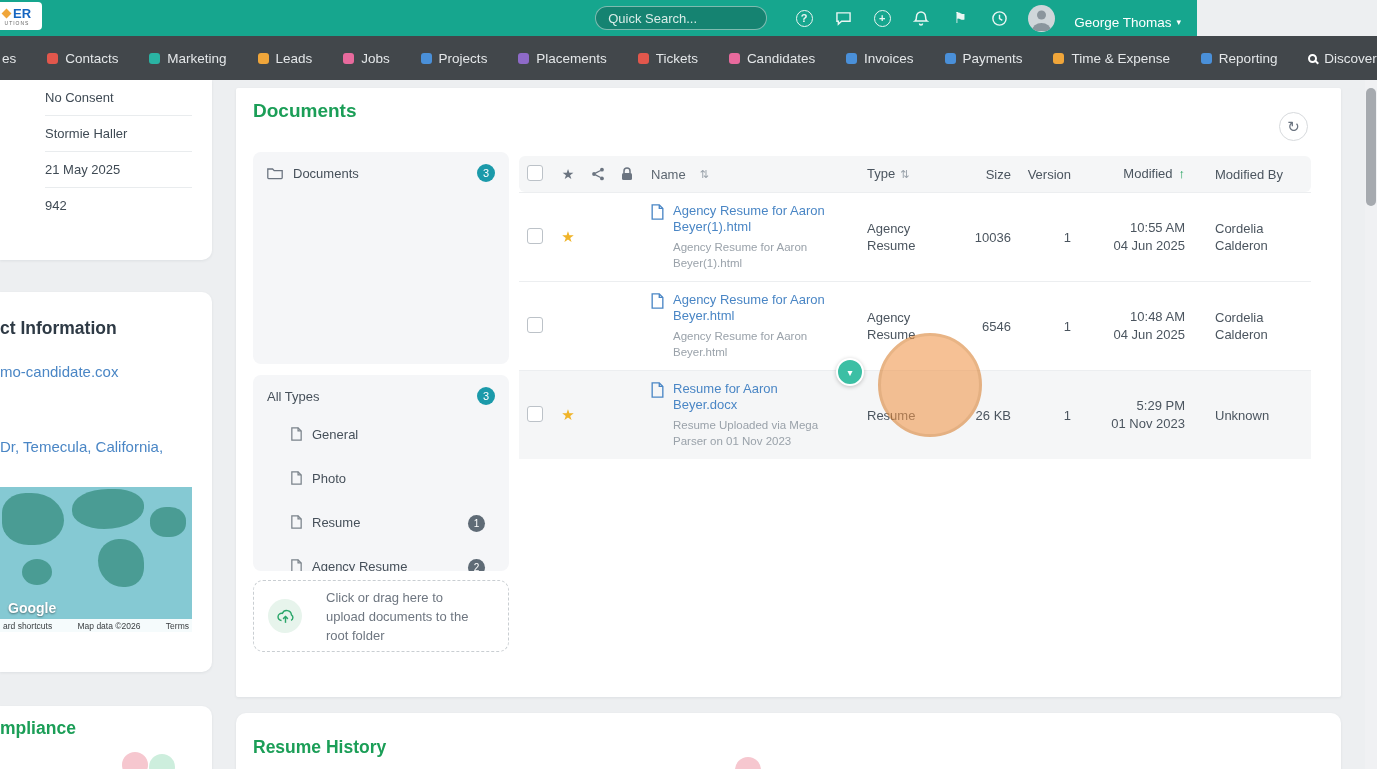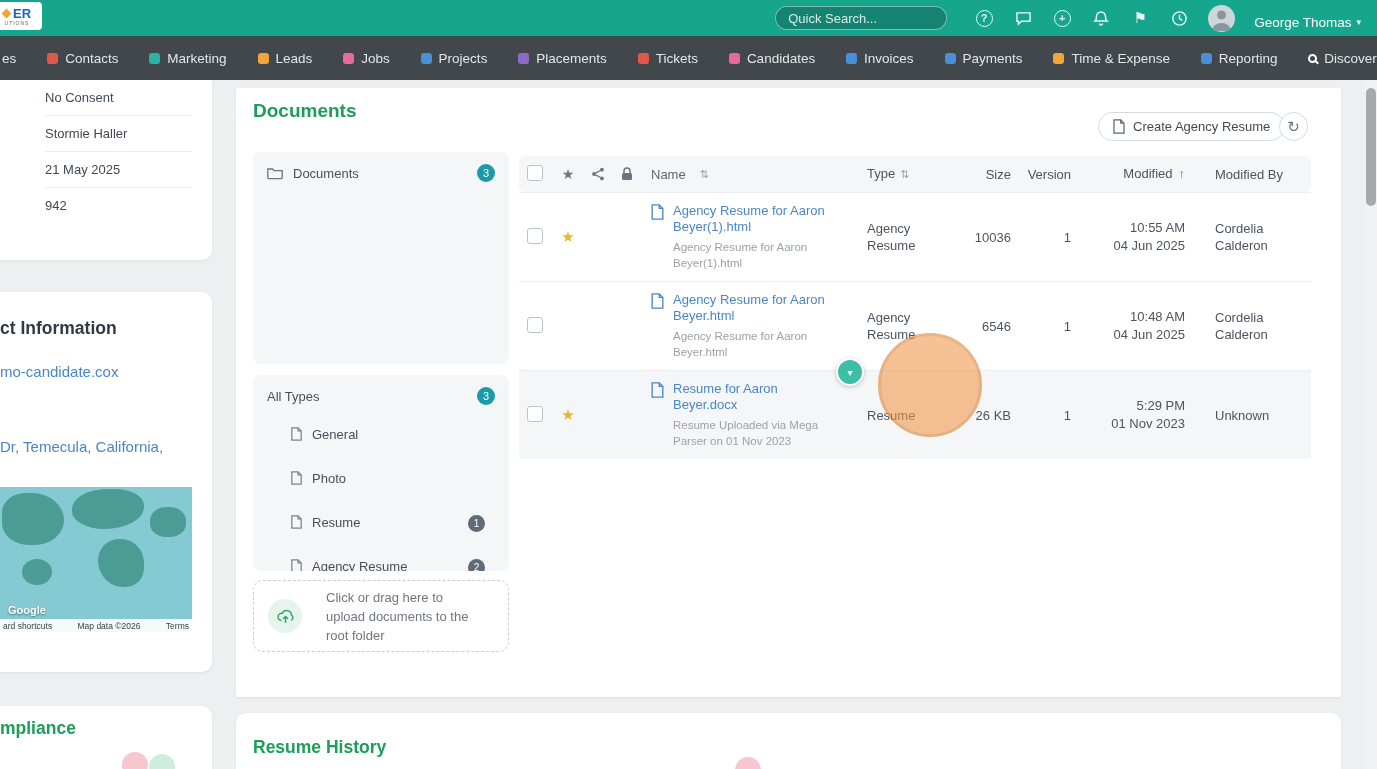--- a/index.html
+++ b/index.html
@@ -4,21 +4,21 @@
 <style>
   * { box-sizing: border-box; margin: 0; padding: 0; }
   html,body { width:1377px; height:769px; overflow:hidden; }
   body {
     position:relative;
     font-family:"Liberation Sans", sans-serif;
     background:#edeff1;
     color:#3f4a54;
   }
   
-  .topbar { position:absolute; left:0; top:0; width:1377px; height:36px; background:var(--teal); z-index:30; display:flex; align-items:center; }
+  .topbar { position:absolute; left:0; top:0; width:1197px; height:36px; background:var(--teal); z-index:30; display:flex; align-items:center; }
   .logo { position:absolute; left:-8px; top:2px; width:50px; height:28px; background:#fff; border-radius:4px; display:flex; flex-direction:column; align-items:center; justify-content:center; }
   .logo-line1 { color:#1565c0; font-weight:bold; font-size:13px; line-height:13px; display:flex; align-items:center; gap:3px; }
   .logo-mark { width:7px; height:7px; background:#f0a63a; transform:rotate(45deg); display:inline-block; }
   .logo-line2 { font-size:5px; letter-spacing:1px; color:#666; }
   .topbar-right { margin-left:auto; display:flex; align-items:center; gap:19px; padding-right:16px; }
   .qsearch { width:172px; height:24px; border-radius:12px; background:rgba(20,50,45,.30); border:1px solid rgba(255,255,255,.45); color:#eaf6f3; font-size:13px; padding:0 12px; outline:none; margin-right:8px; font-family:"Liberation Sans",sans-serif; }
   .qsearch::placeholder { color:#d9ece8; }
   .tb-icon { height:20px; min-width:20px; color:#eaf6f3; display:flex; align-items:center; justify-content:center; font-size:13px; cursor:pointer; }
   .ring { width:17px; height:17px; border:1.5px solid #eaf6f3; border-radius:50%; display:flex; align-items:center; justify-content:center; font-size:11px; font-weight:bold; }
   .flag-glyph { font-size:15px; }
@@ -45,21 +45,21 @@
   .contact-link { display:block; color:var(--link); font-size:15px; text-decoration:none; white-space:nowrap; }
   .email-link { margin-top:24px; }
   .address-link { margin-top:58px; }
   .map { position:relative; margin-top:32px; width:192px; height:145px; background:#85c9d3; overflow:hidden; cursor:grab; }
   .blob { position:absolute; background:#3f9488; opacity:.85; }
   .b1 { left:2px; top:6px; width:62px; height:52px; border-radius:40% 55% 50% 45%; }
   .b2 { left:72px; top:2px; width:72px; height:40px; border-radius:50% 40% 55% 45%; }
   .b3 { left:98px; top:52px; width:46px; height:48px; border-radius:45% 50% 40% 55%; }
   .b4 { left:22px; top:72px; width:30px; height:26px; border-radius:50%; }
   .b5 { left:150px; top:20px; width:36px; height:30px; border-radius:45%; }
-  .map-google { position:absolute; left:8px; bottom:16px; color:#fff; font-weight:bold; font-size:11px; text-shadow:0 1px 2px rgba(0,0,0,.45); }
+  .map-google { position:absolute; left:8px; bottom:16px; color:#fff; font-weight:bold; font-size:14px; text-shadow:0 1px 2px rgba(0,0,0,.45); }
   .map-strip { position:absolute; left:0; right:0; bottom:0; height:13px; background:rgba(255,255,255,.92); display:flex; align-items:center; justify-content:space-between; font-size:8.5px; color:#3c4043; padding:0 3px; white-space:nowrap; }
 
   .compliance-card { position:absolute; left:0; top:706px; width:212px; height:70px; border-radius:0 10px 0 0; padding-top:12px; }
   .section-title { font-size:17.5px; font-weight:bold; color:var(--green); white-space:nowrap; }
   .chip { position:absolute; border-radius:50%; width:26px; height:26px; }
   .chip-pink { background:#f6c7cf; }
   .chip-green { background:#cdeedd; }
   .comp-pink { left:122px; top:46px; }
   .comp-green { left:149px; top:48px; }
 
@@ -257,27 +257,20 @@
 
 <div class="card compliance-card">
   <div class="section-title">mpliance</div>
   <span class="chip chip-pink comp-pink"></span>
   <span class="chip chip-green comp-green"></span>
 </div>
 
 <div class="doc-card">
   <div class="doc-title">Documents</div>
 
-  <button class="create-btn">
-    <svg width="12" height="15" viewBox="0 0 14 18" fill="none" stroke="#5d6771" stroke-width="1.5">
-        <path d="M1 1 h8 l4 4 v12 H1 z"></path>
-        <path d="M9 1 v4 h4"></path>
-      </svg>
-    <span>Create Agency Resume</span>
-  </button>
   <button class="refresh-btn">
       <span>↻</span>
     </button>
 
   <div class="panel folder-panel">
     <div class="panel-row">
       <svg width="16" height="14" viewBox="0 0 20 16" fill="none" stroke="#6b7480" stroke-width="1.6">
           <path d="M1 3 h6 l2 2 h10 v9 a1 1 0 0 1 -1 1 h-16 a1 1 0 0 1 -1 -1 z"></path>
         </svg>
       <span class="panel-label">Documents</span>

